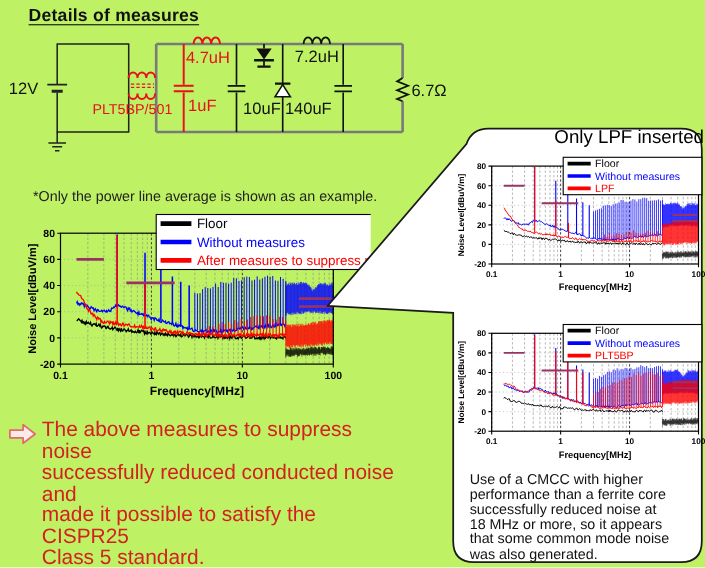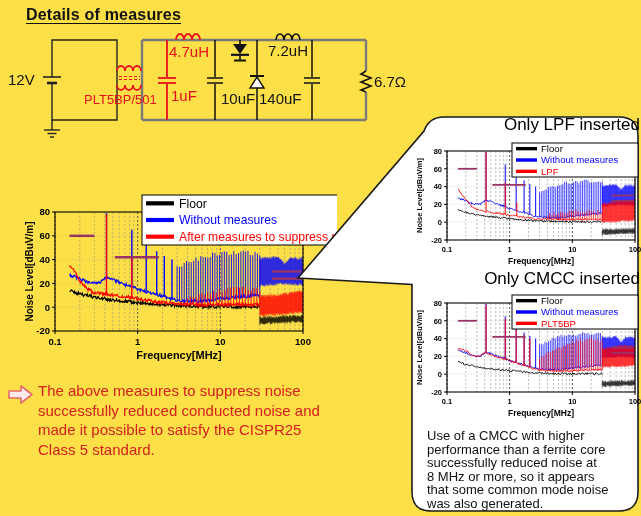--- a/index.html
+++ b/index.html
@@ -1,24 +1,24 @@
 <!DOCTYPE html>
 <html><head>
 <meta charset="utf-8">
 <style>
   html,body{margin:0;padding:0;background:#fff;}
-  .page{position:relative;width:641px;height:516px;background:#fde047;overflow:hidden;
+  .page{position:relative;width:641px;height:516px;background:#bef264;overflow:hidden;
         font-family:"Liberation Sans","DejaVu Sans",sans-serif;color:#111;}
   .h-title{position:absolute;font-size:16px;font-weight:700;letter-spacing:.2px;
            text-decoration:underline;text-underline-offset:3px;color:#111;}
   .note{position:absolute;font-size:13px;color:#222;}
   .chart-svg{position:absolute;}
   .panel-title{position:absolute;font-size:17px;font-weight:400;color:#000;text-align:right;}
   .panel-body{position:absolute;font-size:13px;line-height:13.5px;color:#111;white-space:pre-line;}
-  .conclusion{position:absolute;font-size:15px;line-height:19.5px;color:#d42020;white-space:pre-line;}
+  .conclusion{position:absolute;font-size:19px;line-height:19.5px;color:#d42020;white-space:pre-line;}
   svg text{font-family:"Liberation Sans","DejaVu Sans",sans-serif;}
 </style>
 </head>
 <body>
 
 <div class="page">
 
   <div class="h-title" style="left:26px;top:6px;">Details of measures</div>
 
   <svg class="chart-svg" style="left:0;top:25px;" width="420" height="122" viewBox="0 0 420 122">
@@ -86,20 +86,21 @@
     <text x="268" y="31" font-size="15" fill="#111">7.2uH</text>
 
     <g stroke="#111" stroke-width="1.5" fill="none">
       <path d="M312,15 V52 M312,59 V95"></path>
       <line x1="304" y1="53" x2="320" y2="53"></line>
       <line x1="304" y1="58" x2="320" y2="58"></line>
     </g>
     <text x="259" y="79" font-size="15" fill="#111">140uF</text>
   </svg>
 
+  <div class="note" style="left:30px;top:171px;">*Only the power line average is shown as an example.</div>
 
   <svg id="chart-main" class="chart-svg" style="left:25px;top:190px;" width="312" height="180" viewBox="0 0 312 180">
       <defs>
         <clipPath id="mc">
           <rect x="30" y="22" width="248" height="119"></rect>
         </clipPath>
       </defs>
       <line x1="30" x2="30" y1="22" y2="141" stroke="#444" stroke-width="0.9" stroke-dasharray="2.2,1.8"></line>
       <line x1="54.88514630822245" x2="54.88514630822245" y1="22" y2="141" stroke="#888" stroke-width="0.55" stroke-dasharray="2.2,1.8"></line>
       <line x1="69.4420237234921" x2="69.4420237234921" y1="22" y2="141" stroke="#888" stroke-width="0.55" stroke-dasharray="2.2,1.8"></line>
@@ -1052,21 +1053,20 @@
       <text x="6" y="56.5" text-anchor="middle" font-size="7.5" font-weight="700" fill="#000" transform="rotate(-90 6 56.5)">Noise Level[dBuV/m]</text>
       <rect x="96" y="4" width="126" height="34" fill="#fff" stroke="#000" stroke-width="1"></rect>
       <line x1="100" x2="121" y1="9.666666666666668" y2="9.666666666666668" stroke="#000000" stroke-width="3.4"></line>
       <text x="125" y="13.026666666666667" font-size="9.6" fill="#000000">Floor</text>
       <line x1="100" x2="121" y1="21" y2="21" stroke="#0000ff" stroke-width="3.4"></line>
       <text x="125" y="24.36" font-size="9.6" fill="#0000ff">Without measures</text>
       <line x1="100" x2="121" y1="32.333333333333336" y2="32.333333333333336" stroke="#ff0000" stroke-width="3.4"></line>
       <text x="125" y="35.693333333333335" font-size="9.6" fill="#ff0000">LPF</text>
     </svg>
 
-  <div class="panel-title" style="left:430px;top:269px;width:210px;">Only CMCC inserted</div>
   <svg id="chart-cmcc" class="chart-svg" style="left:416px;top:291px;" width="225" height="133" viewBox="0 0 225 133">
       <defs>
         <clipPath id="qc">
           <rect x="31" y="12" width="188" height="89"></rect>
         </clipPath>
       </defs>
       <line x1="31" x2="31" y1="12" y2="101" stroke="#444" stroke-width="0.9" stroke-dasharray="2.2,1.8"></line>
       <line x1="49.86454639494283" x2="49.86454639494283" y1="12" y2="101" stroke="#888" stroke-width="0.55" stroke-dasharray="2.2,1.8"></line>
       <line x1="60.89959862909885" x2="60.89959862909885" y1="12" y2="101" stroke="#888" stroke-width="0.55" stroke-dasharray="2.2,1.8"></line>
       <line x1="68.72909278988564" x2="68.72909278988564" y1="12" y2="101" stroke="#888" stroke-width="0.55" stroke-dasharray="2.2,1.8"></line>
@@ -1542,21 +1542,21 @@
       <text x="125" y="13.026666666666667" font-size="9.6" fill="#000000">Floor</text>
       <line x1="100" x2="121" y1="21" y2="21" stroke="#0000ff" stroke-width="3.4"></line>
       <text x="125" y="24.36" font-size="9.6" fill="#0000ff">Without measures</text>
       <line x1="100" x2="121" y1="32.333333333333336" y2="32.333333333333336" stroke="#ff0000" stroke-width="3.4"></line>
       <text x="125" y="35.693333333333335" font-size="9.6" fill="#ff0000">PLT5BP</text>
     </svg>
 
   <div class="panel-body" style="left:427px;top:429px;width:212px;">Use of a CMCC with higher
 performance than a ferrite core
 successfully reduced noise at
-8 MHz or more, so it appears
+18 MHz or more, so it appears
 that some common mode noise
 was also generated.</div>
 
   <svg class="chart-svg" style="left:7px;top:383px;" width="28" height="24" viewBox="0 0 28 24">
     <path d="M2,8 H14 V3 L25,11.5 L14,20 V15 H2 Z" fill="#fdeaea" stroke="#e26b6b" stroke-width="1.6" stroke-linejoin="round"></path>
   </svg>
   <div class="conclusion" style="left:38px;top:381px;width:330px;">The above measures to suppress noise
 successfully reduced conducted noise and
 made it possible to satisfy the CISPR25
 Class 5 standard.</div>

